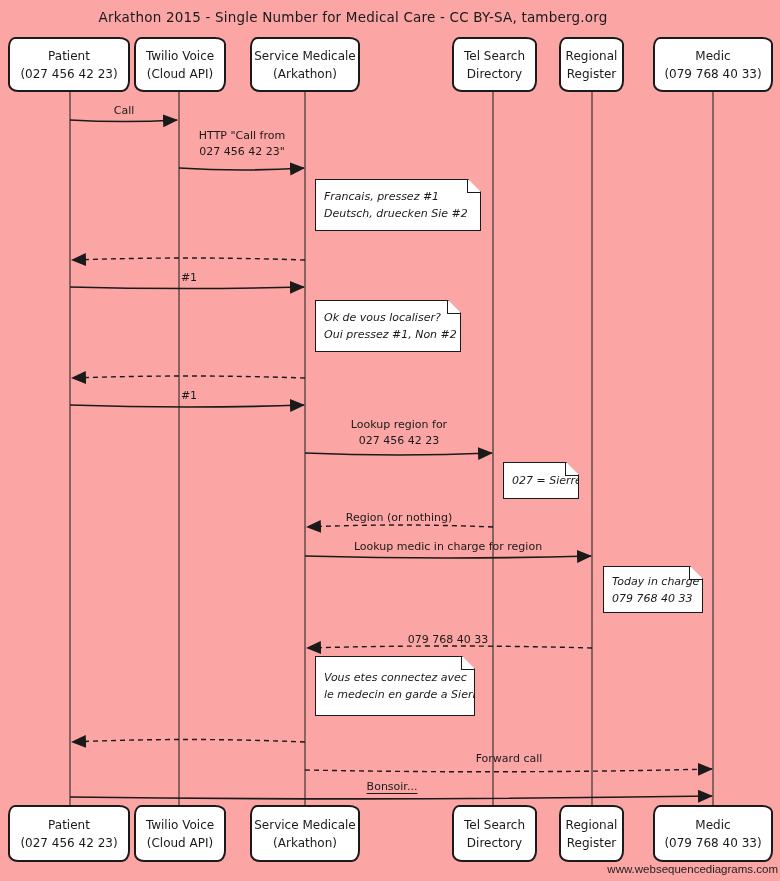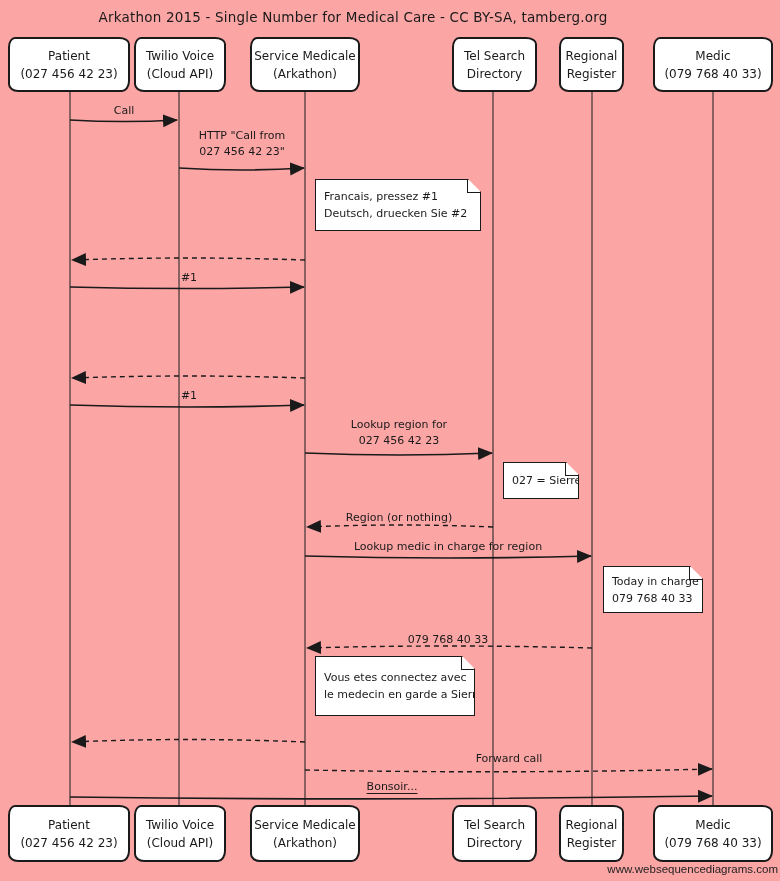--- a/index.html
+++ b/index.html
@@ -17,20 +17,21 @@
     border-radius:7px 11px 8px 10px / 10px 7px 11px 8px;
     display:flex;flex-direction:column;justify-content:center;align-items:center;
     font-size:12px;line-height:18px;text-align:center;box-sizing:border-box;
   }
   .note{
     position:absolute;background:#fff;border:1.6px solid #1a1a1a;box-sizing:border-box;
     clip-path:polygon(0 0,calc(100% - 13px) 0,100% 13px,100% 100%,0 100%);
     display:flex;flex-direction:column;justify-content:center;
     padding:2px 8px;font-size:11px;line-height:17px;text-align:left;white-space:nowrap;
     filter:drop-shadow(1.5px 1.5px 0 rgba(0,0,0,.16));
+    font-style:italic;
   }
   .note::after{
     content:"";position:absolute;top:0;right:0;width:12px;height:12px;
     border-left:1.6px solid #1a1a1a;border-bottom:1.6px solid #1a1a1a;
   }
   .mlabel{
     position:absolute;transform:translateX(-50%);font-size:11px;line-height:16px;
     text-align:center;white-space:nowrap;color:#1a1a1a;
   }
   .underline{text-decoration:underline;text-underline-offset:3px;}
@@ -141,20 +142,24 @@
   <div class="mlabel" style="left:399px;top:510px">Region (or nothing)</div>
   <div class="mlabel" style="left:448px;top:539px">Lookup medic in charge for region</div>
   <div class="mlabel" style="left:448px;top:632px">079 768 40 33</div>
   <div class="mlabel" style="left:509px;top:751px">Forward call</div>
   <div class="mlabel underline" style="left:392px;top:779px">Bonsoir...</div>
 
   <div class="note" style="left:315px;top:179px;width:166px;height:52px">
     <div>Francais, pressez #1</div>
     <div>Deutsch, druecken Sie #2</div>
   </div>
+  <div class="note" style="left:315px;top:300px;width:146px;height:52px">
+    <div>Ok de vous localiser?</div>
+    <div>Oui pressez #1, Non #2</div>
+  </div>
   <div class="note" style="left:503px;top:462px;width:76px;height:37px">
     <div>027 = Sierre</div>
   </div>
   <div class="note" style="left:603px;top:566px;width:100px;height:47px">
     <div>Today in charge</div>
     <div>079 768 40 33</div>
   </div>
   <div class="note" style="left:315px;top:656px;width:160px;height:60px">
     <div>Vous etes connectez avec</div>
     <div>le medecin en garde a Sierre</div>

